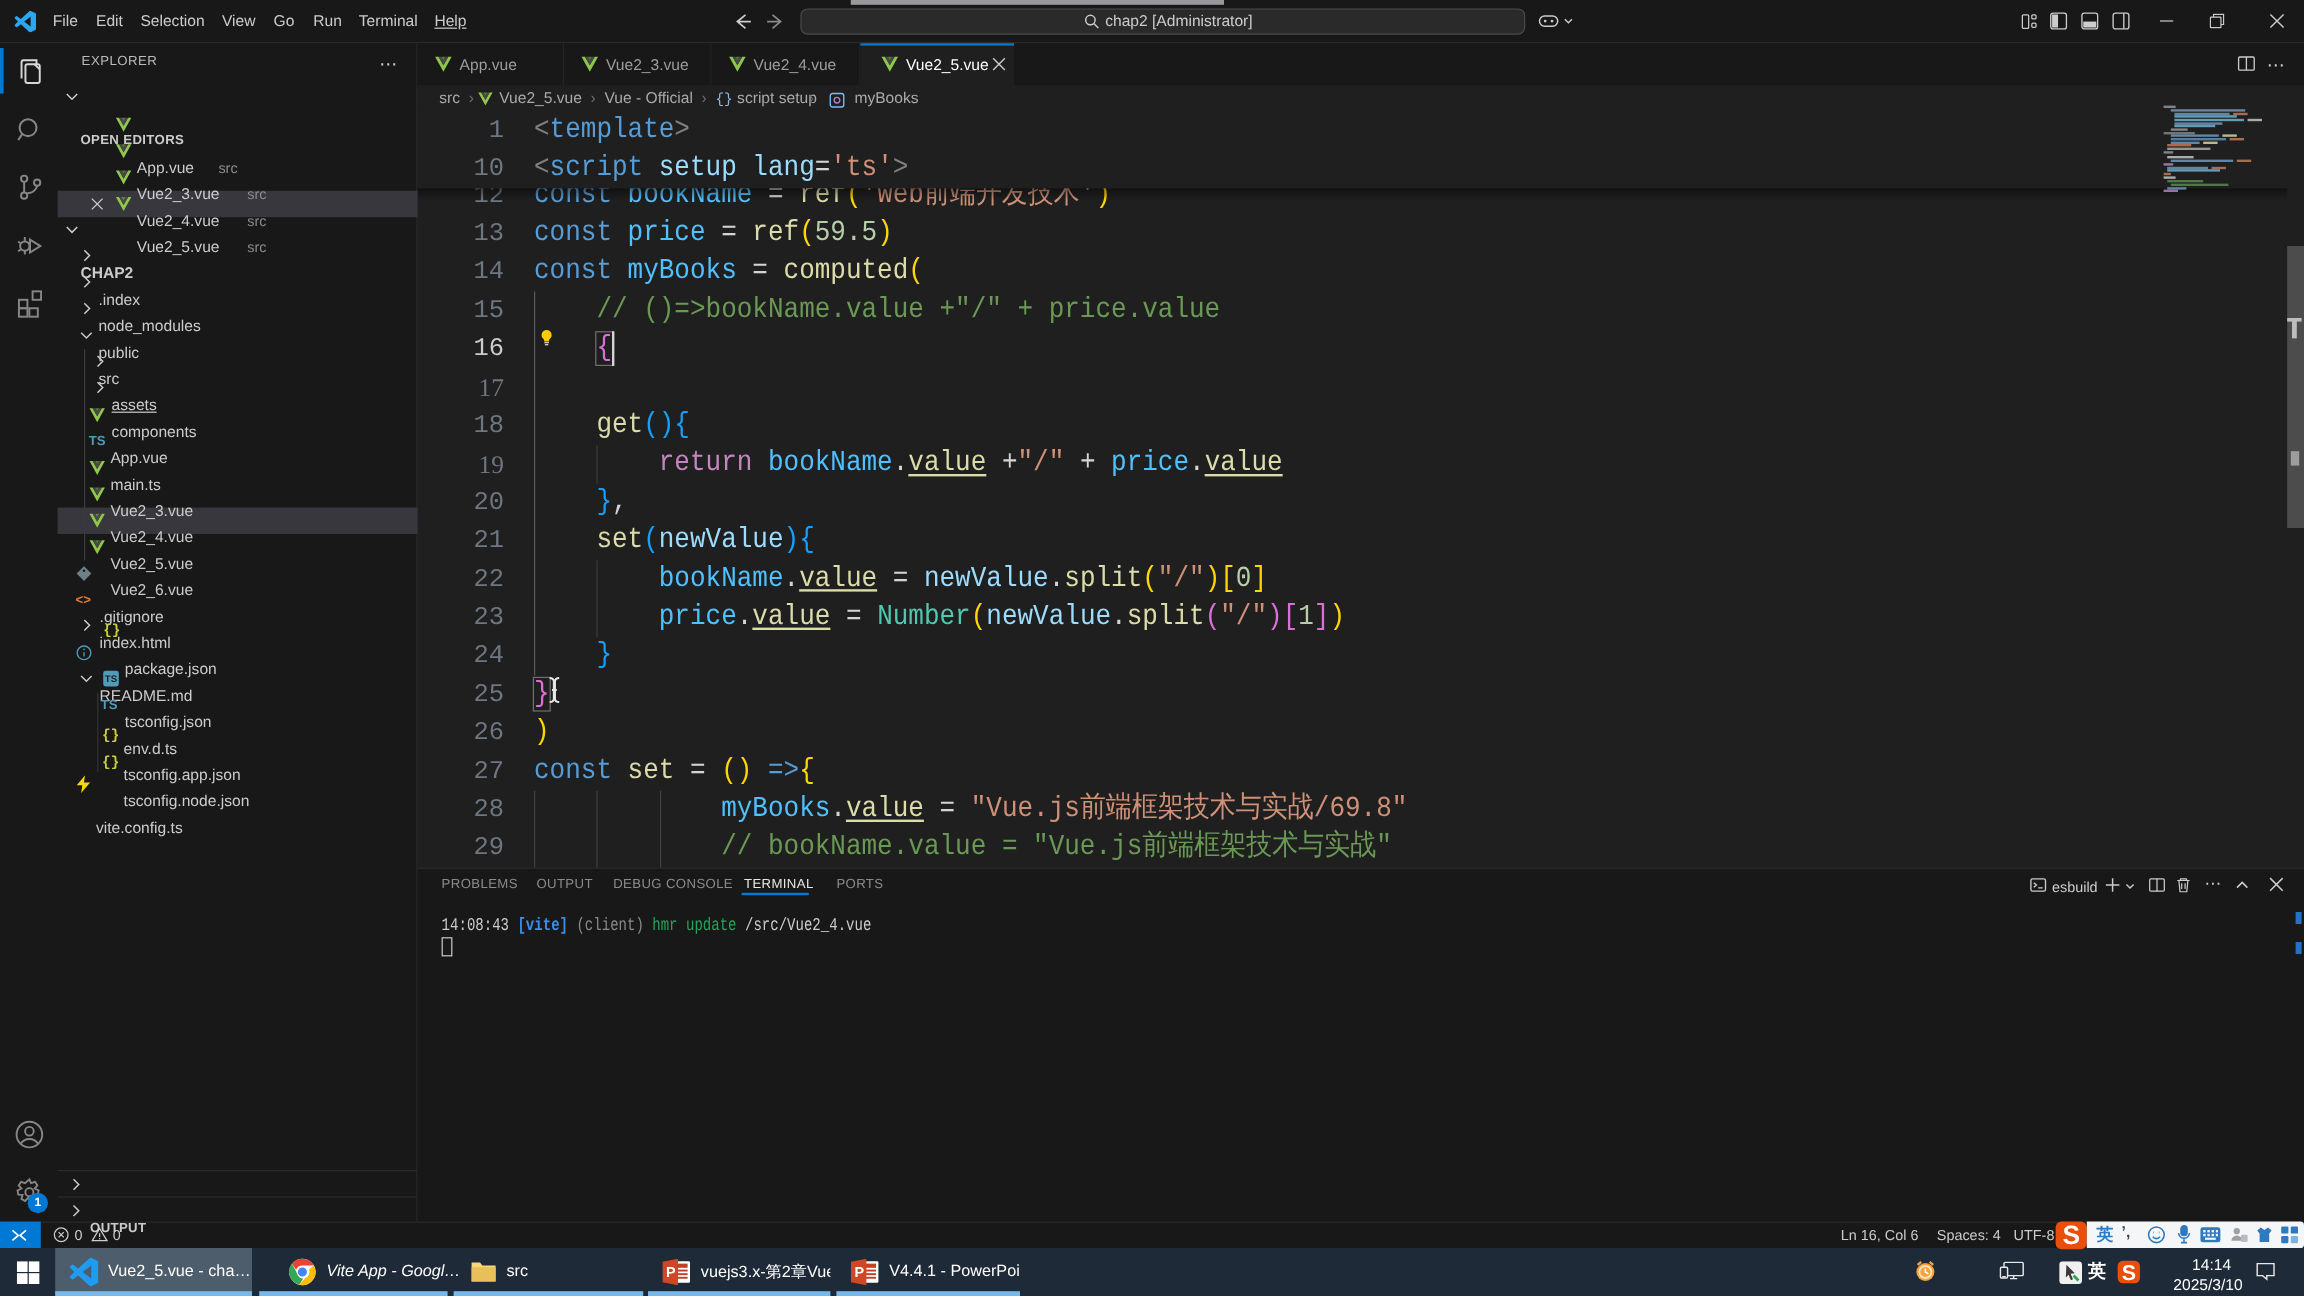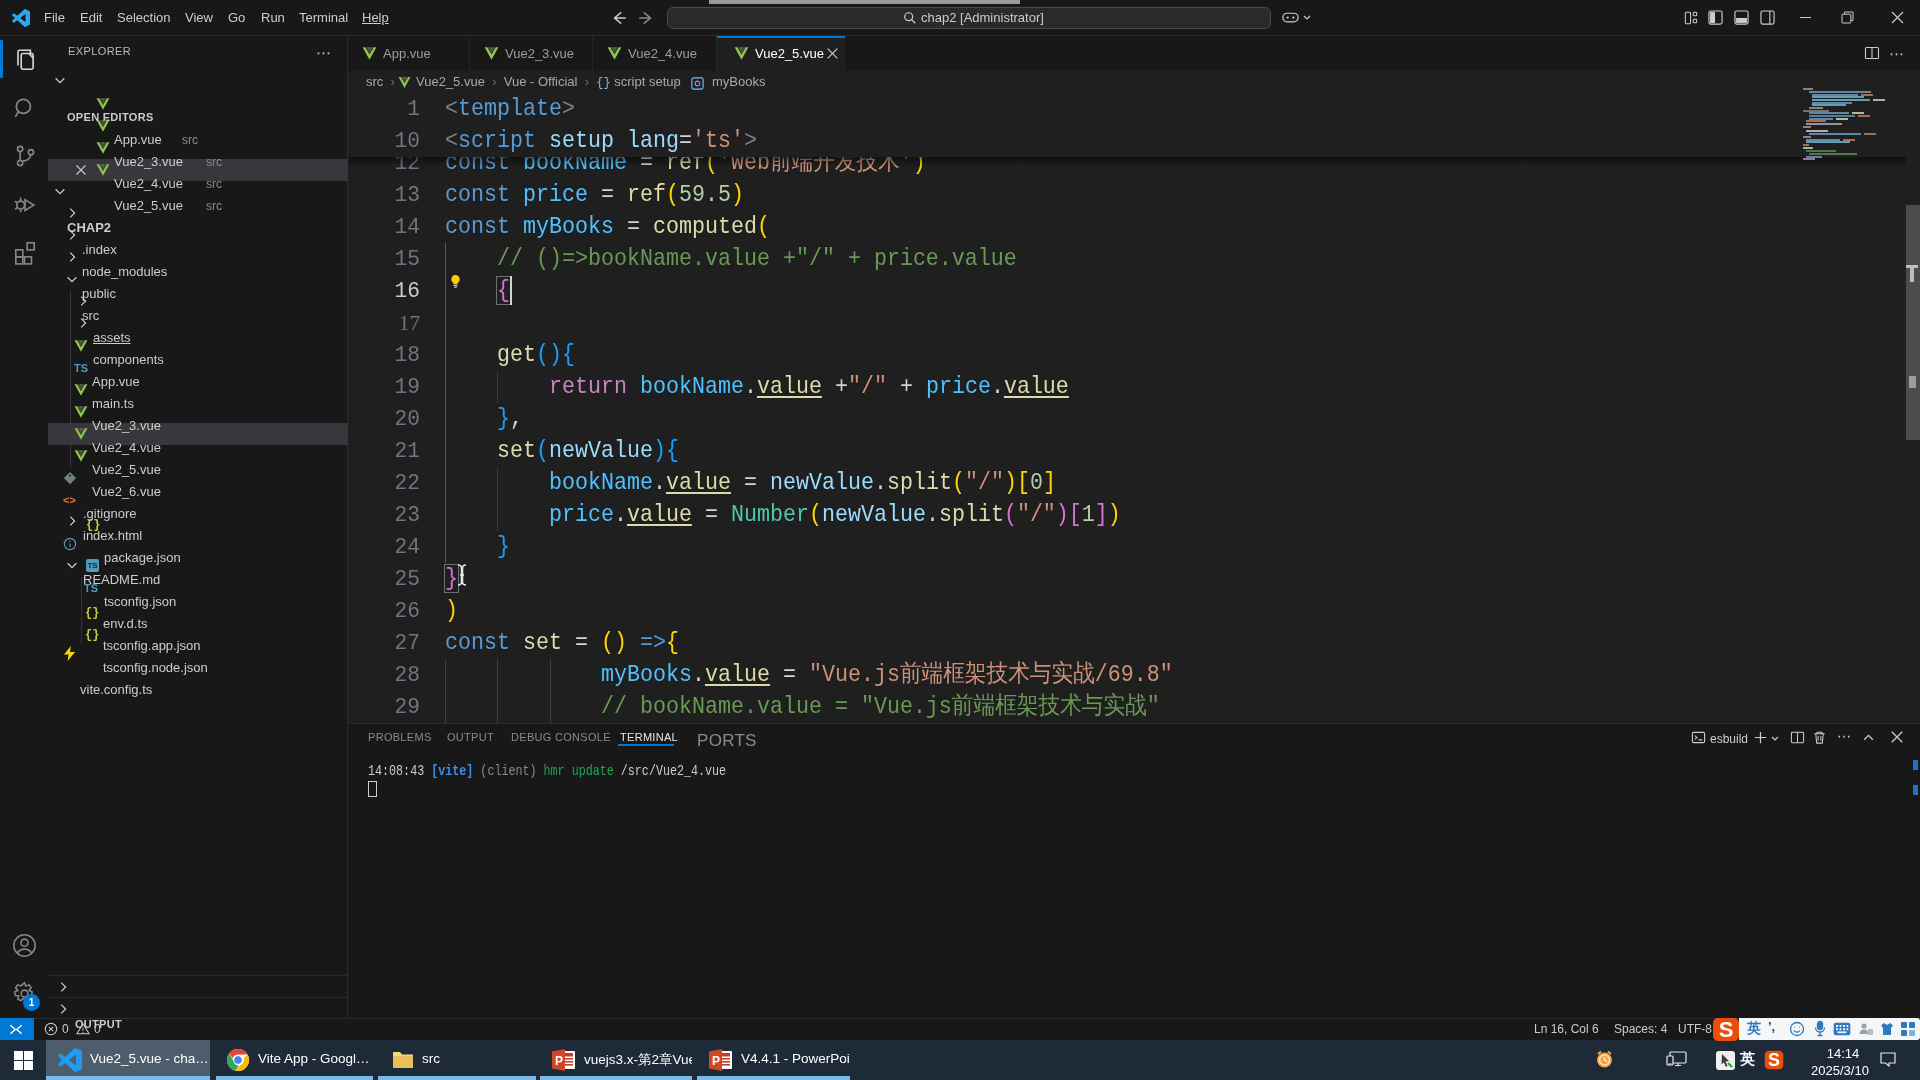--- a/index.html
+++ b/index.html
@@ -393,21 +393,21 @@
 <div class="abs" style="left:348px;top:211px;width:72px;height:32px;line-height:32px;text-align:right;font-family:'Liberation Mono',monospace;font-size:21.2px;color:#6e7681;">14</div>
 <div class="cl" style="top:243px;"><span class="cmt">    // ()=&gt;bookName.value +"/" + price.value</span></div>
 <div class="abs" style="left:348px;top:243px;width:72px;height:32px;line-height:32px;text-align:right;font-family:'Liberation Mono',monospace;font-size:21.2px;color:#6e7681;">15</div>
 <div class="cl" style="top:275px;">    <span class="b2">{</span></div>
 <div class="abs" style="left:348px;top:275px;width:72px;height:32px;line-height:32px;text-align:right;font-family:'Liberation Mono',monospace;font-size:21.2px;color:#cccccc;">16</div>
 <div class="cl" style="top:307px;"></div>
 <div class="abs" style="left:348px;top:307px;width:72px;height:32px;line-height:32px;text-align:right;font-family:Liberation Serif, serif;font-size:21.2px;color:#6e7681;">17</div>
 <div class="cl" style="top:339px;">    <span class="fn">get</span><span class="b3">(){</span></div>
 <div class="abs" style="left:348px;top:339px;width:72px;height:32px;line-height:32px;text-align:right;font-family:'Liberation Mono',monospace;font-size:21.2px;color:#6e7681;">18</div>
 <div class="cl" style="top:371px;">        <span class="ctl">return</span> <span class="var">bookName</span>.<span class="val">value</span> +<span class="str">"/"</span> + <span class="var">price</span>.<span class="val">value</span></div>
-<div class="abs" style="left:348px;top:371px;width:72px;height:32px;line-height:32px;text-align:right;font-family:Liberation Mono, monospace;font-size:21.2px;color:#6e7681;">19</div>
+<div class="abs" style="left:348px;top:371px;width:72px;height:32px;line-height:32px;text-align:right;font-family:Liberation Serif, serif;font-size:21.2px;color:#6e7681;">19</div>
 <div class="cl" style="top:403px;">    <span class="b3">}</span>,</div>
 <div class="abs" style="left:348px;top:403px;width:72px;height:32px;line-height:32px;text-align:right;font-family:'Liberation Mono',monospace;font-size:21.2px;color:#6e7681;">20</div>
 <div class="cl" style="top:435px;">    <span class="fn">set</span><span class="b3">(</span><span class="prm">newValue</span><span class="b3">){</span></div>
 <div class="abs" style="left:348px;top:435px;width:72px;height:32px;line-height:32px;text-align:right;font-family:'Liberation Mono',monospace;font-size:21.2px;color:#6e7681;">21</div>
 <div class="cl" style="top:467px;">        <span class="var">bookName</span>.<span class="val">value</span> = <span class="prm">newValue</span>.<span class="fn">split</span><span class="b1">(</span><span class="str">"/"</span><span class="b1">)[</span><span class="num">0</span><span class="b1">]</span></div>
 <div class="abs" style="left:348px;top:467px;width:72px;height:32px;line-height:32px;text-align:right;font-family:'Liberation Mono',monospace;font-size:21.2px;color:#6e7681;">22</div>
 <div class="cl" style="top:499px;">        <span class="var">price</span>.<span class="val">value</span> = <span class="cls">Number</span><span class="b1">(</span><span class="prm">newValue</span>.<span class="fn">split</span><span class="b2">(</span><span class="str">"/"</span><span class="b2">)[</span><span class="num">1</span><span class="b2">]</span><span class="b1">)</span></div>
 <div class="abs" style="left:348px;top:499px;width:72px;height:32px;line-height:32px;text-align:right;font-family:'Liberation Mono',monospace;font-size:21.2px;color:#6e7681;">23</div>
 <div class="cl" style="top:531px;">    <span class="b3">}</span></div>
 <div class="abs" style="left:348px;top:531px;width:72px;height:32px;line-height:32px;text-align:right;font-family:'Liberation Mono',monospace;font-size:21.2px;color:#6e7681;">24</div>
@@ -478,21 +478,21 @@
 <div class="abs" style="left:1806px;top:156px;width:16px;height:1.5px;background:#6f9ec5;opacity:0.82;"></div>
 <div class="abs" style="left:1803px;top:158px;width:12px;height:1.5px;background:#b588c5;opacity:0.82;"></div>
 <div class="abs" style="left:1906px;top:205px;width:14px;height:235px;background:#4c4c4c;"></div>
 <div class="abs" style="left:1906px;top:265px;width:12px;height:3px;background:#bdbdbd;"></div>
 <div class="abs" style="left:1910px;top:265px;width:4px;height:17px;background:#bdbdbd;"></div>
 <div class="abs" style="left:1909px;top:376px;width:7px;height:12px;background:#9d9d9d;"></div>
 <div class="abs" style="left:368px;top:731px;font-size:11px;color:#8b8b8b;letter-spacing:0.3px;">PROBLEMS</div>
 <div class="abs" style="left:447px;top:731px;font-size:11px;color:#8b8b8b;letter-spacing:0.3px;">OUTPUT</div>
 <div class="abs" style="left:511px;top:731px;font-size:11px;color:#8b8b8b;letter-spacing:0.3px;">DEBUG CONSOLE</div>
 <div class="abs" style="left:620px;top:731px;font-size:11px;color:#e7e7e7;letter-spacing:0.3px;">TERMINAL</div>
-<div class="abs" style="left:697px;top:731px;font-size:17px;color:#8b8b8b;letter-spacing:0.3px;">PORTS</div>
+<div class="abs" style="left:697px;top:731px;font-size:11px;color:#8b8b8b;letter-spacing:0.3px;">PORTS</div>
 <div class="abs" style="left:618px;top:744px;width:56px;height:2px;background:#0078d4;"></div>
 <svg class="abs" style="left:1691px;top:730px" width="15" height="15" viewBox="0 0 16 16" fill="none" stroke="#cccccc" stroke-width="1.2">
       <rect x="1.5" y="2.5" width="13" height="11" rx="1.5"></rect>
       <path d="M4 6 L6.5 8 L4 10 M8 10.5 H12"></path>
     </svg>
 <div class="abs" style="left:1710px;top:732px;font-size:12px;color:#cccccc;">esbuild</div>
 <svg class="abs" style="left:1753px;top:730px" width="15" height="15" viewBox="0 0 16 16" stroke="#cccccc" stroke-width="1.3">
       <path d="M8 2 V14 M2 8 H14"></path>
     </svg>
 <svg class="abs" style="left:1770px;top:735px" width="10" height="8" viewBox="0 0 10 8" fill="none" stroke="#cccccc" stroke-width="1.2">
@@ -585,21 +585,21 @@
     </svg>
 <div class="abs" style="left:46px;top:1040px;width:164px;height:40px;background:#4d5d6b;"></div>
 <div class="abs" style="left:46px;top:1076px;width:164px;height:4px;background:#76b9ed;"></div>
 <div class="abs" style="left:46px;top:1040px;width:164px;height:40px;overflow:hidden;">
       <svg class="abs" style="left:12px;top:8px" width="24" height="24" viewBox="0 0 100 100">
         <path fill="#1f9cf0" fill-rule="evenodd" d="M96.5 10.7 L75.8 0.8 a6 6 0 0 0 -6.8 1.2 L29.8 37.7 L12.7 24.7 a4 4 0 0 0 -5.1 0.2 L2 30 a4 4 0 0 0 0 5.9 L16.8 50 L2 64.1 a4 4 0 0 0 0 5.9 L7.6 75.1 a4 4 0 0 0 5.1 0.2 L29.8 62.3 L69 98 a6 6 0 0 0 6.8 1.1 L96.5 89.3 A6 6 0 0 0 100 83.9 V16.1 a6 6 0 0 0 -3.5 -5.4 Z M75 72.6 L45.2 50 L75 27.4 Z"></path>
       </svg>
       <span class="abs" style="left:44px;top:11px;font-size:13.5px;color:#ffffff;white-space:nowrap;">Vue2_5.vue - cha…</span>
     </div>
 <div class="abs" style="left:216px;top:1076px;width:157px;height:4px;background:#76b9ed;"></div>
-<div class="abs" style="left:214px;top:1040px;width:157px;height:40px;overflow:hidden;">
+<div class="abs" style="left:228px;top:1040px;width:157px;height:40px;overflow:hidden;font-style:italic;">
       <svg class="abs" style="left:12px;top:8px" width="24" height="24" viewBox="0 0 24 24">
         <circle cx="12" cy="12" r="11" fill="#ffffff"></circle>
         <path d="M12 1 a11 11 0 0 1 9.5 5.5 L12 6.5 a5.5 5.5 0 0 0 -5.2 3.7 L3.2 5.2 A11 11 0 0 1 12 1 Z" fill="#ea4335"></path>
         <path d="M3.2 5.2 L7.9 13.4 a5.5 5.5 0 0 0 4.8 4.1 L9.5 22.7 A11 11 0 0 1 3.2 5.2 Z" fill="#34a853"></path>
         <path d="M21.5 6.5 a11 11 0 0 1 -12 16.2 L14.3 17 a5.5 5.5 0 0 0 3.2 -7 Z" fill="#fbbc05"></path>
         <circle cx="12" cy="12" r="4.3" fill="#4285f4" stroke="#ffffff" stroke-width="1"></circle>
       </svg>
       <span class="abs" style="left:44px;top:11px;font-size:13.5px;color:#ffffff;white-space:nowrap;">Vite App - Googl…</span>
     </div>
 <div class="abs" style="left:378px;top:1076px;width:158px;height:4px;background:#76b9ed;"></div>

